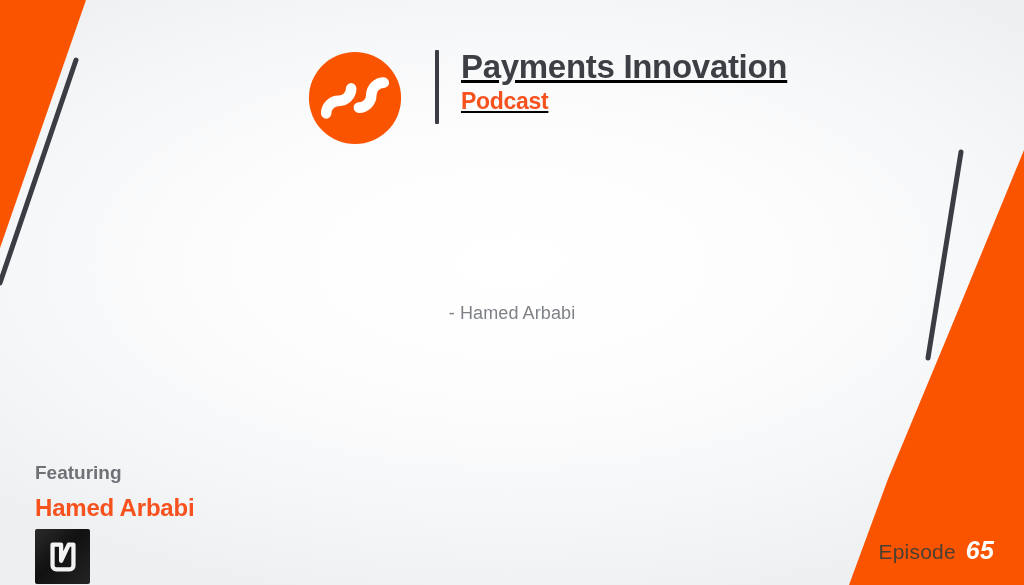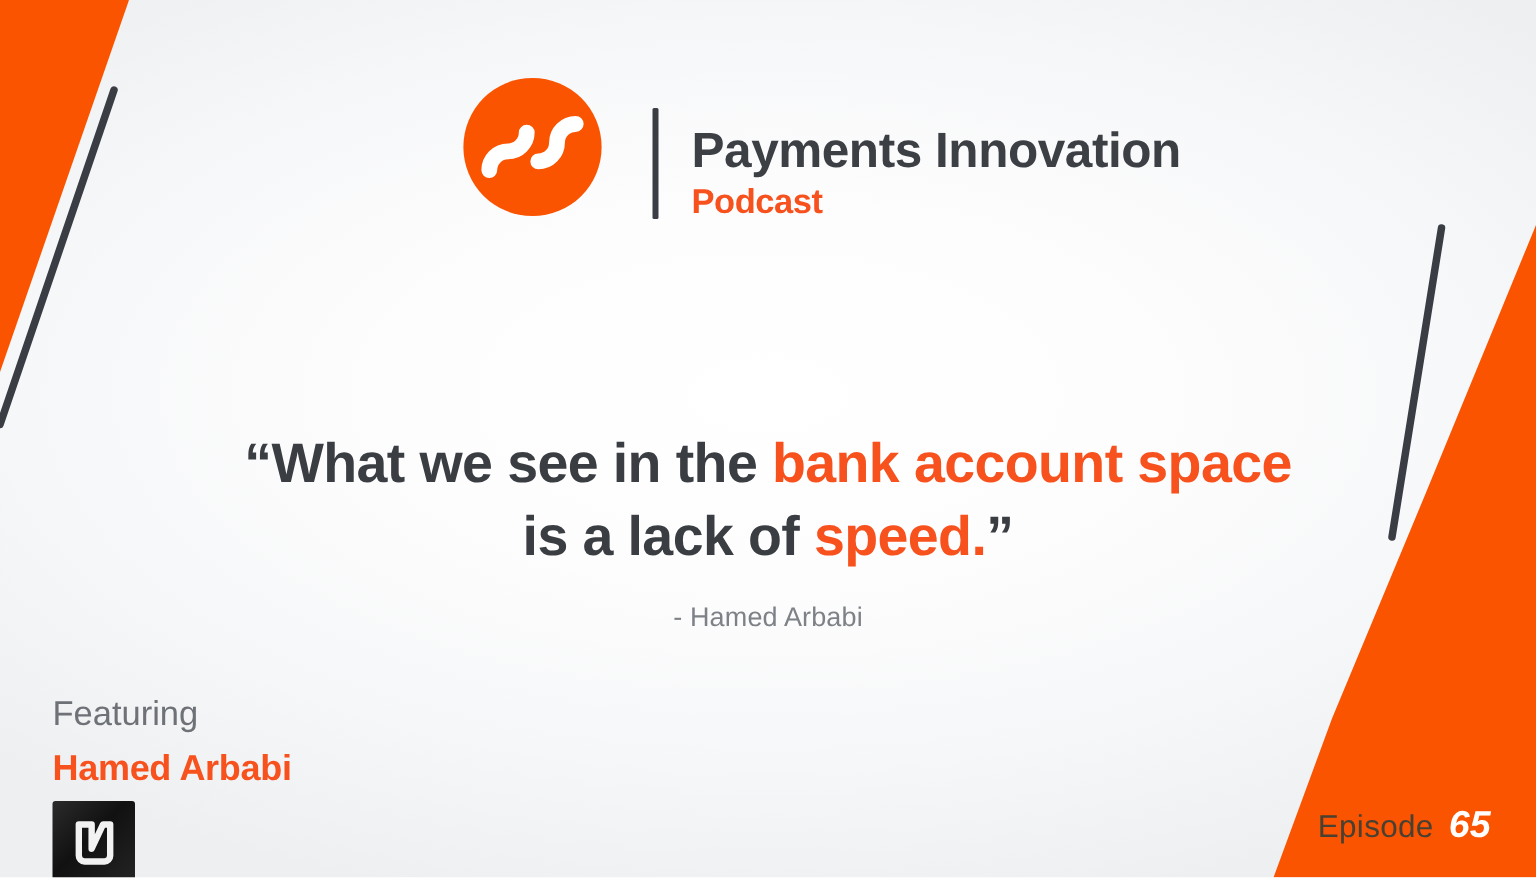--- a/index.html
+++ b/index.html
@@ -21,21 +21,22 @@
     position:absolute; top:0; left:0;
     width:1024px; height:585px;
     pointer-events:none;
   }
 
   
   .logo-lockup {
     position:absolute;
     left:307px; top:50px;
     display:flex;
-    align-items:flex-end;
+    align-items:flex-start;
+    text-decoration:underline;
   }
   .logo-mark {
     width:96px; height:96px;
     flex:0 0 auto;
   }
   .logo-divider {
     width:4px;
     height:74px;
     background:#3A3E44;
     margin-left:32px;
@@ -89,23 +90,24 @@
     letter-spacing:0.1px;
   }
 
   
   .featuring {
     position:absolute;
     left:35px;
     top:462px;
   }
   .featuring-label {
-    font-size:23px;
+    font-size:19px;
     color:#6E7277;
     line-height:1.2;
+    font-weight:bold;
   }
   .featuring-name {
     font-size:24px;
     font-weight:bold;
     color:#F7511E;
     margin-top:9px;
     line-height:1.15;
     letter-spacing:-0.2px;
   }
   .guest-logo {
@@ -167,23 +169,20 @@
 
     <div class="logo-divider"></div>
 
     <div class="logo-words">
       <div class="logo-line1">Payments Innovation</div>
       <div class="logo-line2">Podcast</div>
     </div>
   </div>
 
   <div class="quote-block">
-    <div class="quote-text">
-      <span>“</span><span>What we see in the </span><span class="hl">bank account space</span><span> is a lack of </span><span class="hl">speed</span><span class="hl">.</span><span>”</span>
-    </div>
     <div class="quote-attrib">- Hamed Arbabi</div>
   </div>
 
   <div class="featuring">
     <div class="featuring-label">Featuring</div>
     <div class="featuring-name">Hamed Arbabi</div>
     <div class="guest-logo">
       <svg width="38" height="38" viewBox="0 0 40 40">
         <path d="M9 7 h9 v17 l8 -17 h5 v22 a4 4 0 0 1 -4 4 h-14 a4 4 0 0 1 -4 -4 z" fill="none" stroke="#F2F2F2" stroke-width="4.5" stroke-linejoin="round"></path>
       </svg>

